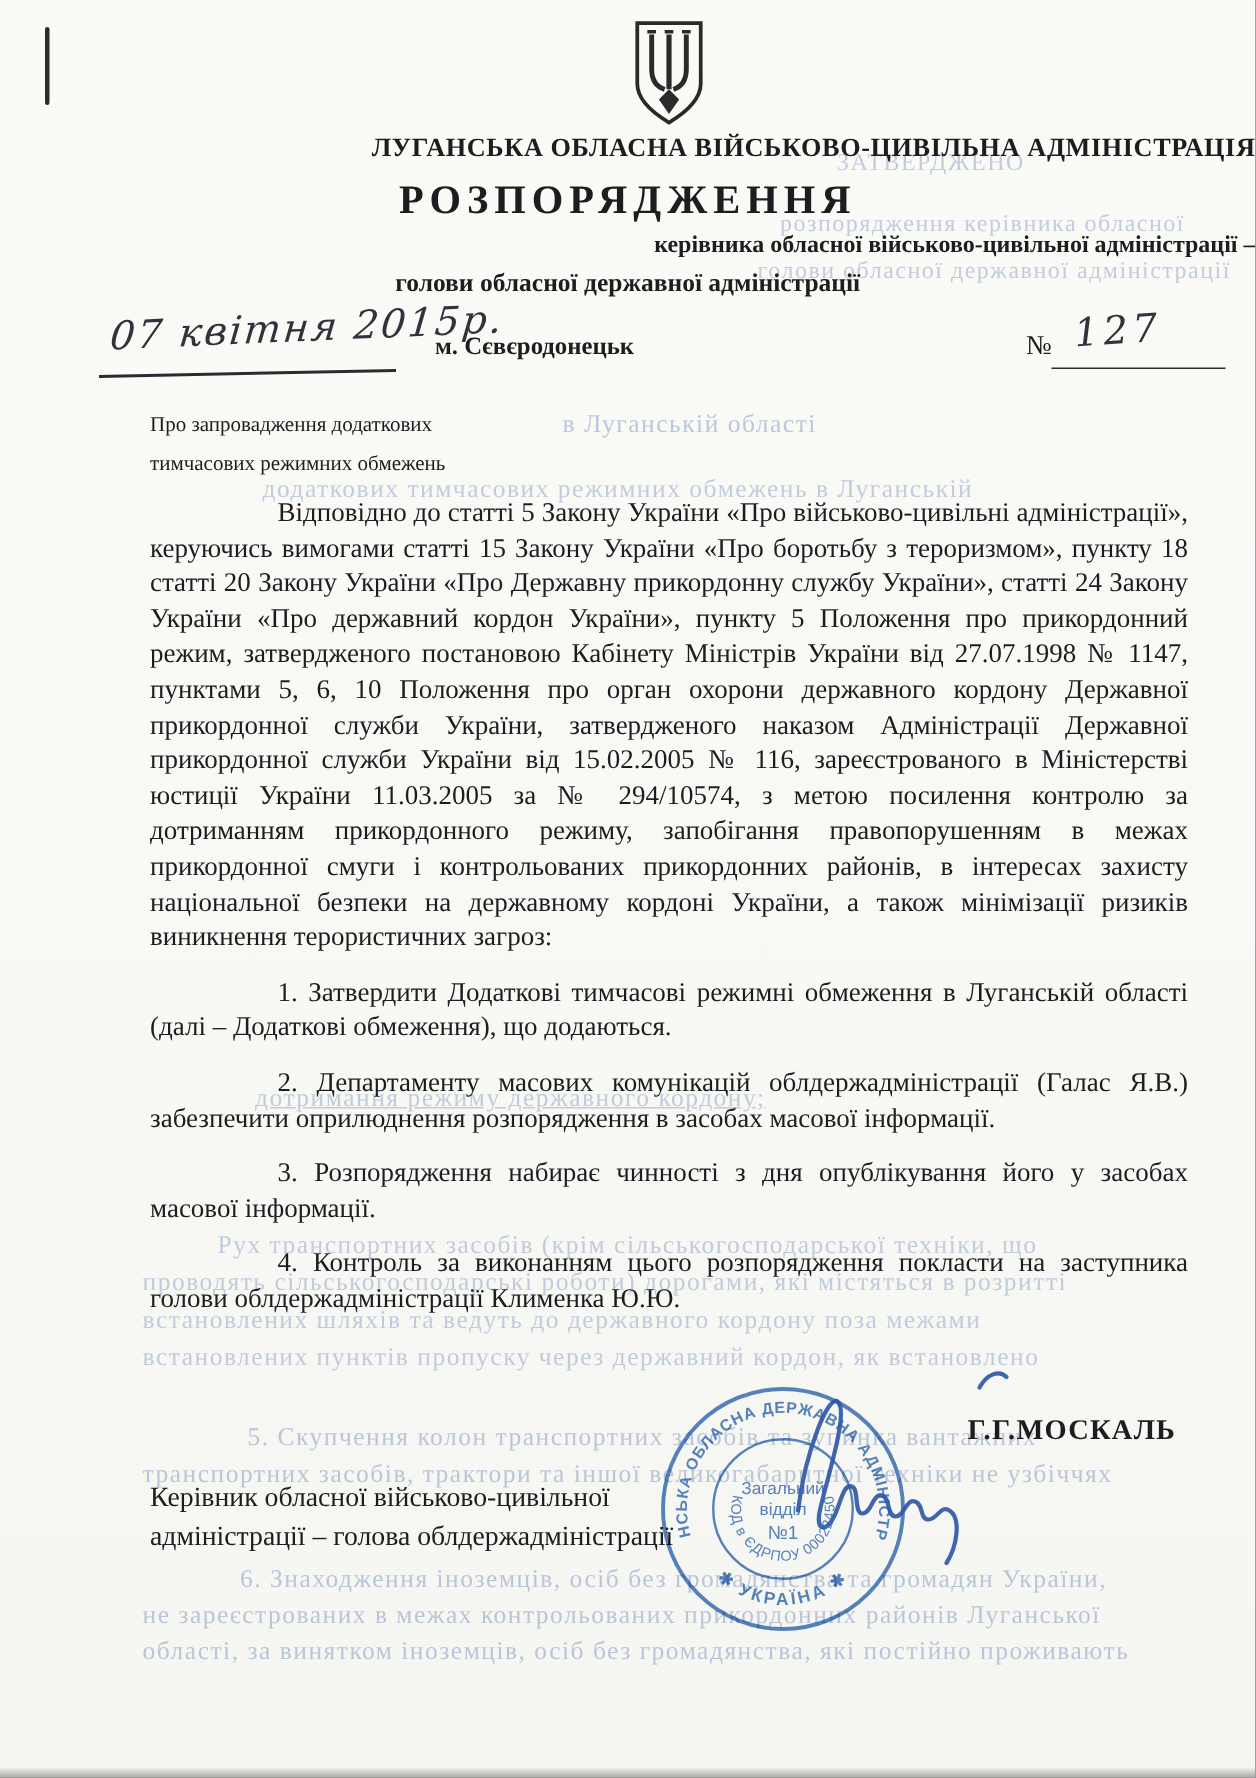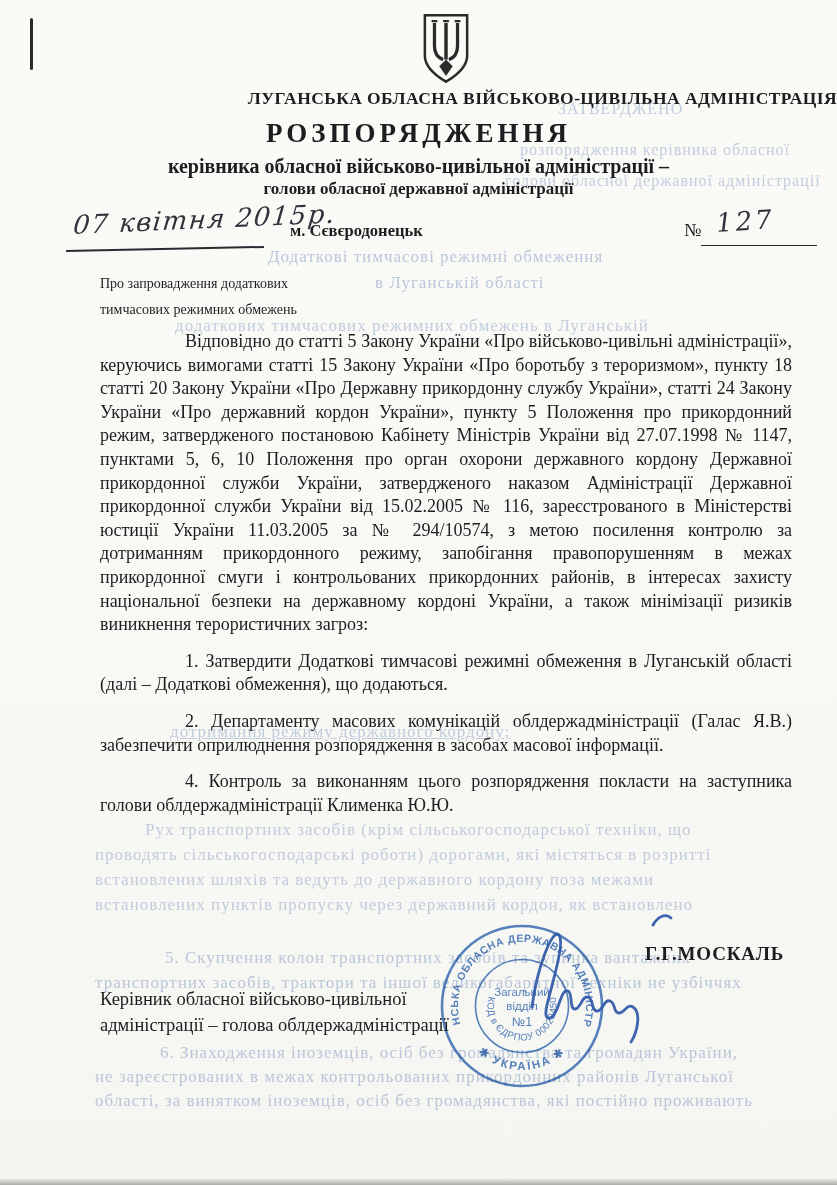--- a/index.html
+++ b/index.html
@@ -6,21 +6,21 @@
   .page {
     position:relative; width:837px; height:1185px; margin:0 auto;
     background:linear-gradient(180deg,#fafaf7 0%,#f8f8f5 55%,#f5f5f1 100%);
     font-family:"Liberation Serif", serif; color:#1d1d20; overflow:hidden;
   }
   .abs { position:absolute; }
   .scan-line { left:30px; top:18px; width:3px; height:52px; background:#2c2c2c; border-radius:2px; }
   .emblem { left:421px; top:13px; }
   .org-name { left:0; top:88px; width:100%; text-align:right; font-weight:bold; font-size:17.5px; letter-spacing:.4px; }
   .doc-type { left:0; top:118px; width:100%; text-align:center; font-weight:bold; font-size:27px; letter-spacing:4px; }
-  .sub1 { left:0; top:155px; width:100%; text-align:center; font-weight:bold; font-size:20px; }
+  .sub1 { left:0; top:155px; width:100%; text-align:right; font-weight:bold; font-size:16px; }
   .sub2 { left:0; top:179px; width:100%; text-align:center; font-weight:bold; font-size:17px; }
   .hand { font-style:italic; color:#32323c; font-family:"DejaVu Serif", serif; }
   .date-hand { left:72px; top:210px; font-size:26px; letter-spacing:1.5px; transform:rotate(-2.5deg) skewX(-8deg); transform-origin:left bottom; white-space:nowrap; }
   .date-underline { left:66px; top:248px; width:198px; border-bottom:2px solid #2a2a30; transform:rotate(-1.2deg); }
   .city { left:290px; top:221px; font-weight:bold; font-size:16.5px; }
   .num-label { left:684px; top:220px; font-size:18px; }
   .num-hand { left:716px; top:206px; font-size:26px; letter-spacing:3px; transform:rotate(-4deg); }
   .num-underline { left:701px; top:245px; width:116px; border-bottom:1.8px solid #2a2a30; }
   .subject { left:100px; top:271px; font-size:14px; line-height:26px; }
   .bodytext { left:100px; top:330px; width:692px; }
@@ -36,21 +36,20 @@
 </head>
 <body>
 
 <div class="page">
 
   <div class="abs scan-line"></div>
 
   <div class="ghost" style="left:558px; top:100px; font-size:16px;">ЗАТВЕРДЖЕНО</div>
   <div class="ghost" style="left:520px; top:125px; font-size:16px;margin-top:16px;">розпорядження керівника обласної</div>
   <div class="ghost" style="left:505px; top:172px; font-size:16px;">голови обласної державної адміністрації</div>
-  <div class="ghost b" style="left:268px; top:247px;">Додаткові тимчасові режимні обмеження</div>
   <div class="ghost b" style="left:375px; top:273px;">в Луганській області</div>
   <div class="ghost" style="left:175px; top:316px;">додаткових тимчасових режимних обмежень в Луганській</div>
   <div class="ghost" style="left:170px; top:722px;text-decoration:underline;">дотримання режиму державного кордону;</div>
   <div class="ghost" style="left:145px; top:820px;">Рух транспортних засобів (крім сільськогосподарської техніки, що</div>
   <div class="ghost" style="left:95px; top:845px;">проводять сільськогосподарські роботи) дорогами, які містяться в розритті</div>
   <div class="ghost" style="left:95px; top:895px;">встановлених пунктів пропуску через державний кордон, як встановлено</div>
   <div class="ghost" style="left:95px; top:870px;">встановлених шляхів та ведуть до державного кордону поза межами</div>
   <div class="ghost b" style="left:165px; top:948px;">5. Скупчення колон транспортних засобів та зупинка вантажних</div>
   <div class="ghost b" style="left:95px; top:973px;">транспортних засобів, трактори та іншої великогабаритної техніки не узбіччях</div>
   <div class="ghost b" style="left:160px; top:1043px;">6. Знаходження іноземців, осіб без громадянства та громадян України,</div>
@@ -80,20 +79,21 @@
 
   <div class="abs subject">
     <div>Про запровадження додаткових</div>
     <div>тимчасових режимних обмежень</div>
   </div>
 
   <div class="abs bodytext">
     <p class="para">Відповідно до статті 5 Закону України «Про військово-цивільні адміністрації», керуючись вимогами статті 15 Закону України «Про боротьбу з тероризмом», пункту 18 статті 20 Закону України «Про Державну прикордонну службу України», статті 24 Закону України «Про державний кордон України», пункту 5 Положення про прикордонний режим, затвердженого постановою Кабінету Міністрів України від 27.07.1998 № 1147, пунктами 5, 6, 10 Положення про орган охорони державного кордону Державної прикордонної служби України, затвердженого наказом Адміністрації Державної прикордонної служби України від 15.02.2005 № 116, зареєстрованого в Міністерстві юстиції України 11.03.2005 за № 294/10574, з метою посилення контролю за дотриманням прикордонного режиму, запобігання правопорушенням в межах прикордонної смуги і контрольованих прикордонних районів, в інтересах захисту національної безпеки на державному кордоні України, а також мінімізації ризиків виникнення терористичних загроз:</p>
     <p class="para">1.  Затвердити Додаткові тимчасові режимні обмеження в Луганській області (далі – Додаткові обмеження), що додаються.</p>
     <p class="para">2.  Департаменту   масових   комунікацій   облдержадміністрації (Галас Я.В.)  забезпечити оприлюднення розпорядження в засобах масової інформації.</p>
+    <p class="para">3.  Розпорядження набирає чинності з дня опублікування його у засобах масової інформації.</p>
     <p class="para">4.  Контроль за виконанням цього розпорядження покласти на заступника голови облдержадміністрації Клименка Ю.Ю.</p>
   </div>
 
   <div class="abs sig-title">
     <div>Керівник обласної військово-цивільної</div>
     <div>адміністрації – голова облдержадміністрації</div>
   </div>
   <div class="abs sig-name">Г.Г.МОСКАЛЬ</div>
 
   <svg class="abs stamp" width="168" height="168" viewBox="0 0 168 168">

